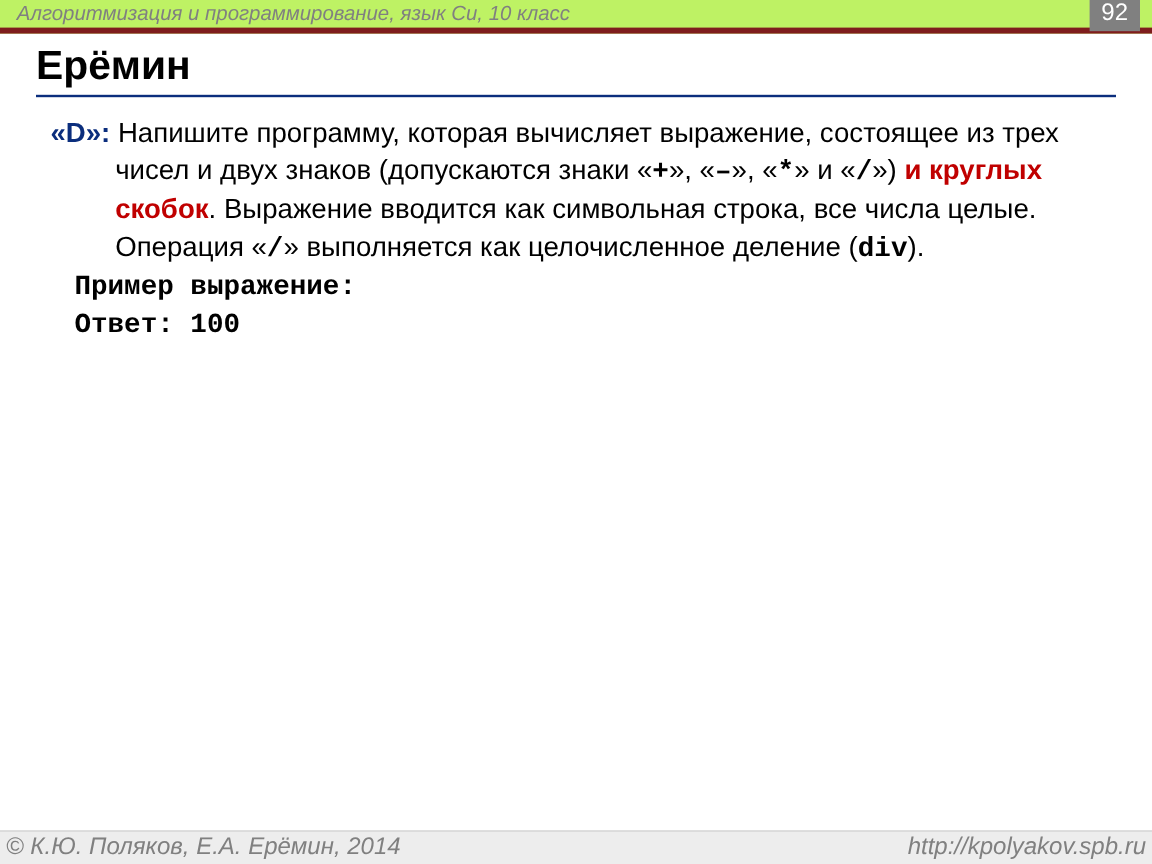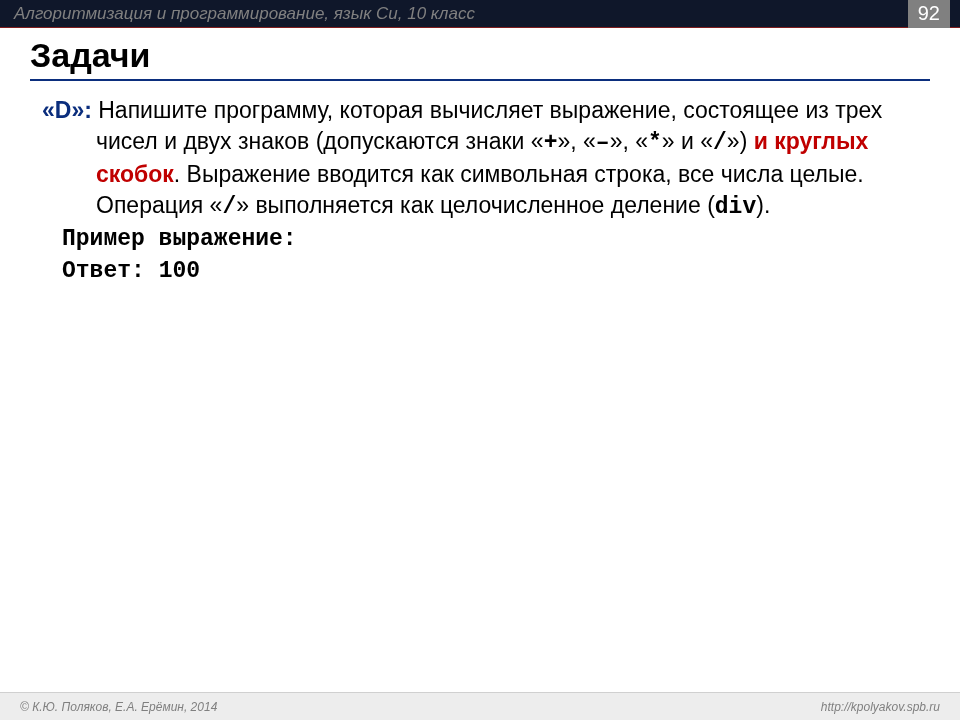--- a/index.html
+++ b/index.html
@@ -5,27 +5,27 @@
     * { margin: 0; padding: 0; box-sizing: border-box; }
     body {
       width: 960px;
       height: 720px;
       font-family: Arial, Helvetica, sans-serif;
       background: #fff;
       position: relative;
       overflow: hidden;
     }
     .header {
-      background: #0f172a;
+      background: #bef264;
       height: 28px;
       display: flex;
       align-items: center;
       justify-content: space-between;
       padding: 0 14px;
-      border-bottom: 1px solid #7f1d1d;
+      border-bottom: 5px solid #7f1d1d;
     }
     .header-title {
       color: #808080;
       font-style: italic;
       font-size: 17px;
     }
     .page-number {
       color: #fff;
       background: #808080;
       font-weight: normal;
@@ -80,36 +80,36 @@
       position: absolute;
       bottom: 0;
       left: 0;
       right: 0;
       height: 28px;
       background: #ededed;
       border-top: 1px solid #d0d0d0;
       display: flex;
       align-items: center;
       justify-content: space-between;
-      padding: 0 20px;
+      padding: 0 5px;
       color: #808080;
       font-style: italic;
-      font-size: 12px;
+      font-size: 20px;
     }
   </style>
 </head>
 <body>
 
 <div class="header">
   <span class="header-title">Алгоритмизация и программирование, язык Си, 10 класс</span>
   <span class="page-number">92</span>
 </div>
 
 <div class="content">
-  <h1 class="main-title">Задачи</h1>
+  <h1 class="main-title">Ерёмин</h1>
 
   <div class="task-body">
     <div class="task-text">
       <span class="task-label">«D»:</span><span> Напишите программу, которая вычисляет выражение, состоящее из трех чисел и двух знаков (допускаются знаки «</span><span class="mono-bold">+</span><span>», «</span><span class="mono-bold">–</span><span>», «</span><span class="mono-bold">*</span><span>» и «</span><span class="mono-bold">/</span><span>») </span><span class="red-bold">и круглых скобок</span><span>. Выражение вводится как символьная строка, все числа целые. Операция «</span><span class="mono-bold">/</span><span>» выполняется как целочисленное деление (</span><span class="mono-bold">div</span><span>).</span>
     </div>
 
     <div class="code-line">Пример выражение:</div>
     <div class="code-line">
       <span>Ответ: </span><span>100</span>
     </div>

